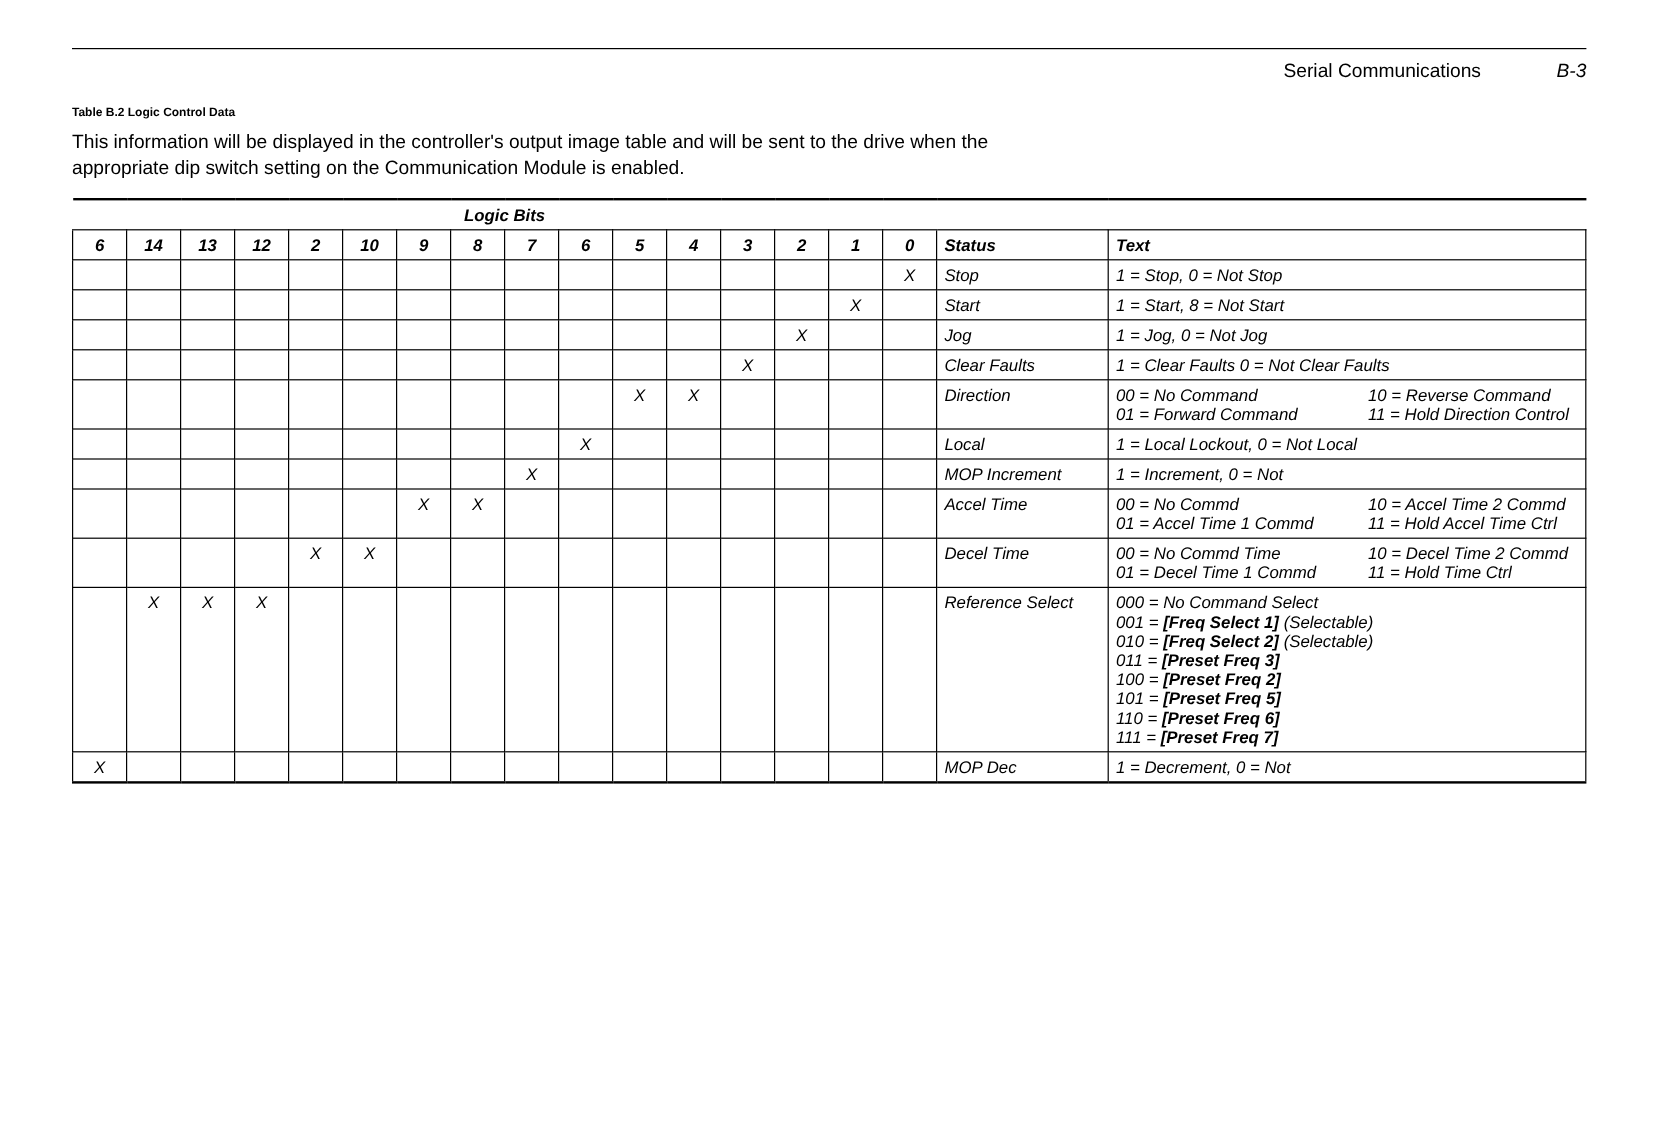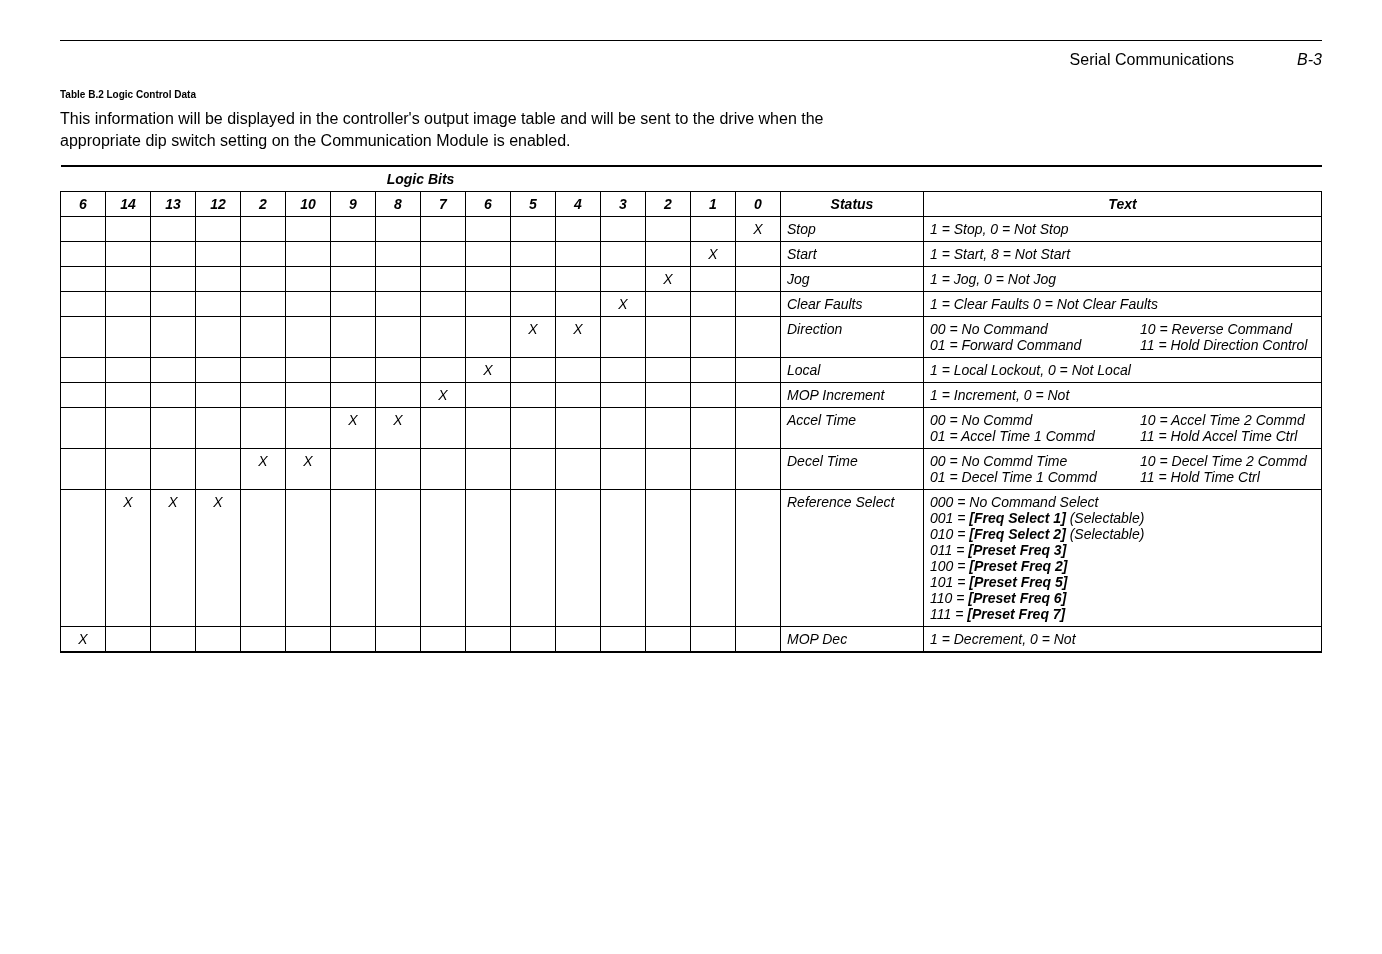--- a/index.html
+++ b/index.html
@@ -64,21 +64,20 @@
       border-right: none;
       border-top: 2px solid #000;
     }
     table.logic thead tr:first-child th.empty-head {
       border-top: 2px solid #000;
       border-bottom: none;
       border-left: none;
       border-right: none;
     }
     table.logic thead tr:nth-child(2) th {
-      text-align: center;
       font-weight: bold;
     }
     .bit-cell {
       width: 32px;
       text-align: center !important;
     }
     .status-col { width: 130px; }
     .text-col { }
     table.logic tbody tr:last-child td {
       border-bottom: 2px solid #000;

